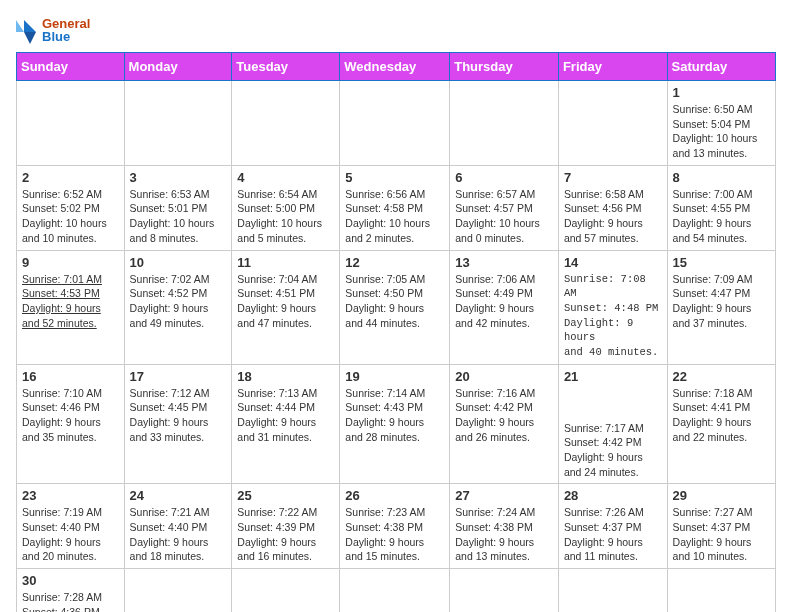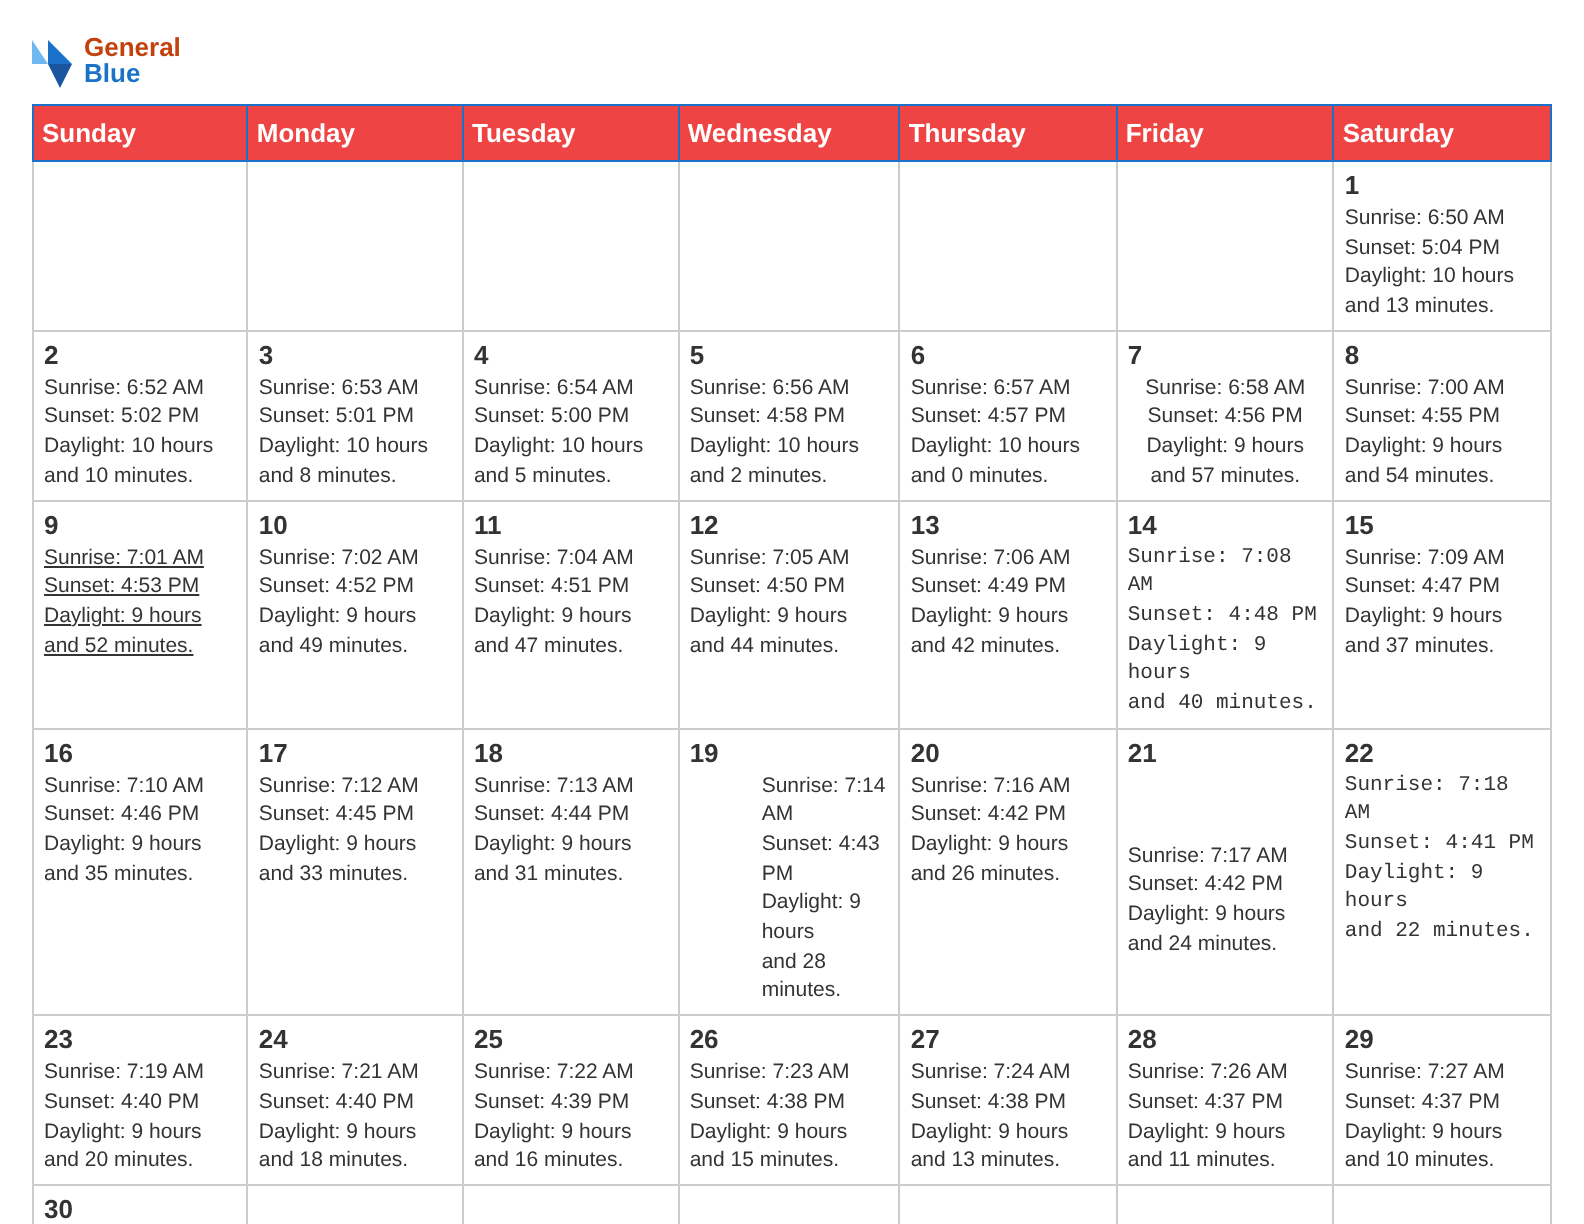--- a/index.html
+++ b/index.html
@@ -33,21 +33,21 @@
     .subtitle {
       font-size: 15px;
       color: #555;
     }
     .calendar-table {
       width: 100%;
       border-collapse: collapse;
       border: 1px solid #ccc;
     }
     .calendar-table th {
-      background-color: #ef4444;
+      background-color: #d946ef;
       color: #fff;
       font-size: 13px;
       font-weight: bold;
       padding: 6px 4px;
       text-align: left;
       border: 1px solid #1a73c8;
     }
     .calendar-table td {
       vertical-align: top;
       border: 1px solid #ccc;
@@ -154,21 +154,21 @@
         </td>
         <td>
           <span class="day-number">6</span>
           <div class="day-info" style="white-space: pre-line;">Sunrise: 6:57 AM
 Sunset: 4:57 PM
 Daylight: 10 hours
 and 0 minutes.</div>
         </td>
         <td>
           <span class="day-number">7</span>
-          <div class="day-info" style="white-space: pre-line; text-align: center;">Sunrise: 6:58 AM
+          <div class="day-info" style="white-space: pre-line;">Sunrise: 6:58 AM
 Sunset: 4:56 PM
 Daylight: 9 hours
 and 57 minutes.</div>
         </td>
         <td>
           <span class="day-number">8</span>
           <div class="day-info" style="white-space: pre-line;">Sunrise: 7:00 AM
 Sunset: 4:55 PM
 Daylight: 9 hours
 and 54 minutes.</div>
@@ -242,42 +242,42 @@
         </td>
         <td>
           <span class="day-number">18</span>
           <div class="day-info" style="white-space: pre-line;">Sunrise: 7:13 AM
 Sunset: 4:44 PM
 Daylight: 9 hours
 and 31 minutes.</div>
         </td>
         <td>
           <span class="day-number">19</span>
-          <div class="day-info" style="white-space: pre-line; margin-left: 36px;">Sunrise: 7:14 AM
+          <div class="day-info" style="white-space: pre-line;">Sunrise: 7:14 AM
 Sunset: 4:43 PM
 Daylight: 9 hours
 and 28 minutes.</div>
         </td>
         <td>
           <span class="day-number">20</span>
           <div class="day-info" style="white-space: pre-line;">Sunrise: 7:16 AM
 Sunset: 4:42 PM
 Daylight: 9 hours
 and 26 minutes.</div>
         </td>
         <td>
           <span class="day-number">21</span>
           <div class="day-info" style="white-space: pre-line; margin-top: 37px;">Sunrise: 7:17 AM
 Sunset: 4:42 PM
 Daylight: 9 hours
 and 24 minutes.</div>
         </td>
         <td>
           <span class="day-number">22</span>
-          <div class="day-info" style="white-space: pre-line; font-family: Liberation Mono, monospace;">Sunrise: 7:18 AM
+          <div class="day-info" style="white-space: pre-line;">Sunrise: 7:18 AM
 Sunset: 4:41 PM
 Daylight: 9 hours
 and 22 minutes.</div>
         </td>
       </tr>
       <tr>
         <td>
           <span class="day-number">23</span>
           <div class="day-info" style="white-space: pre-line;">Sunrise: 7:19 AM
 Sunset: 4:40 PM

